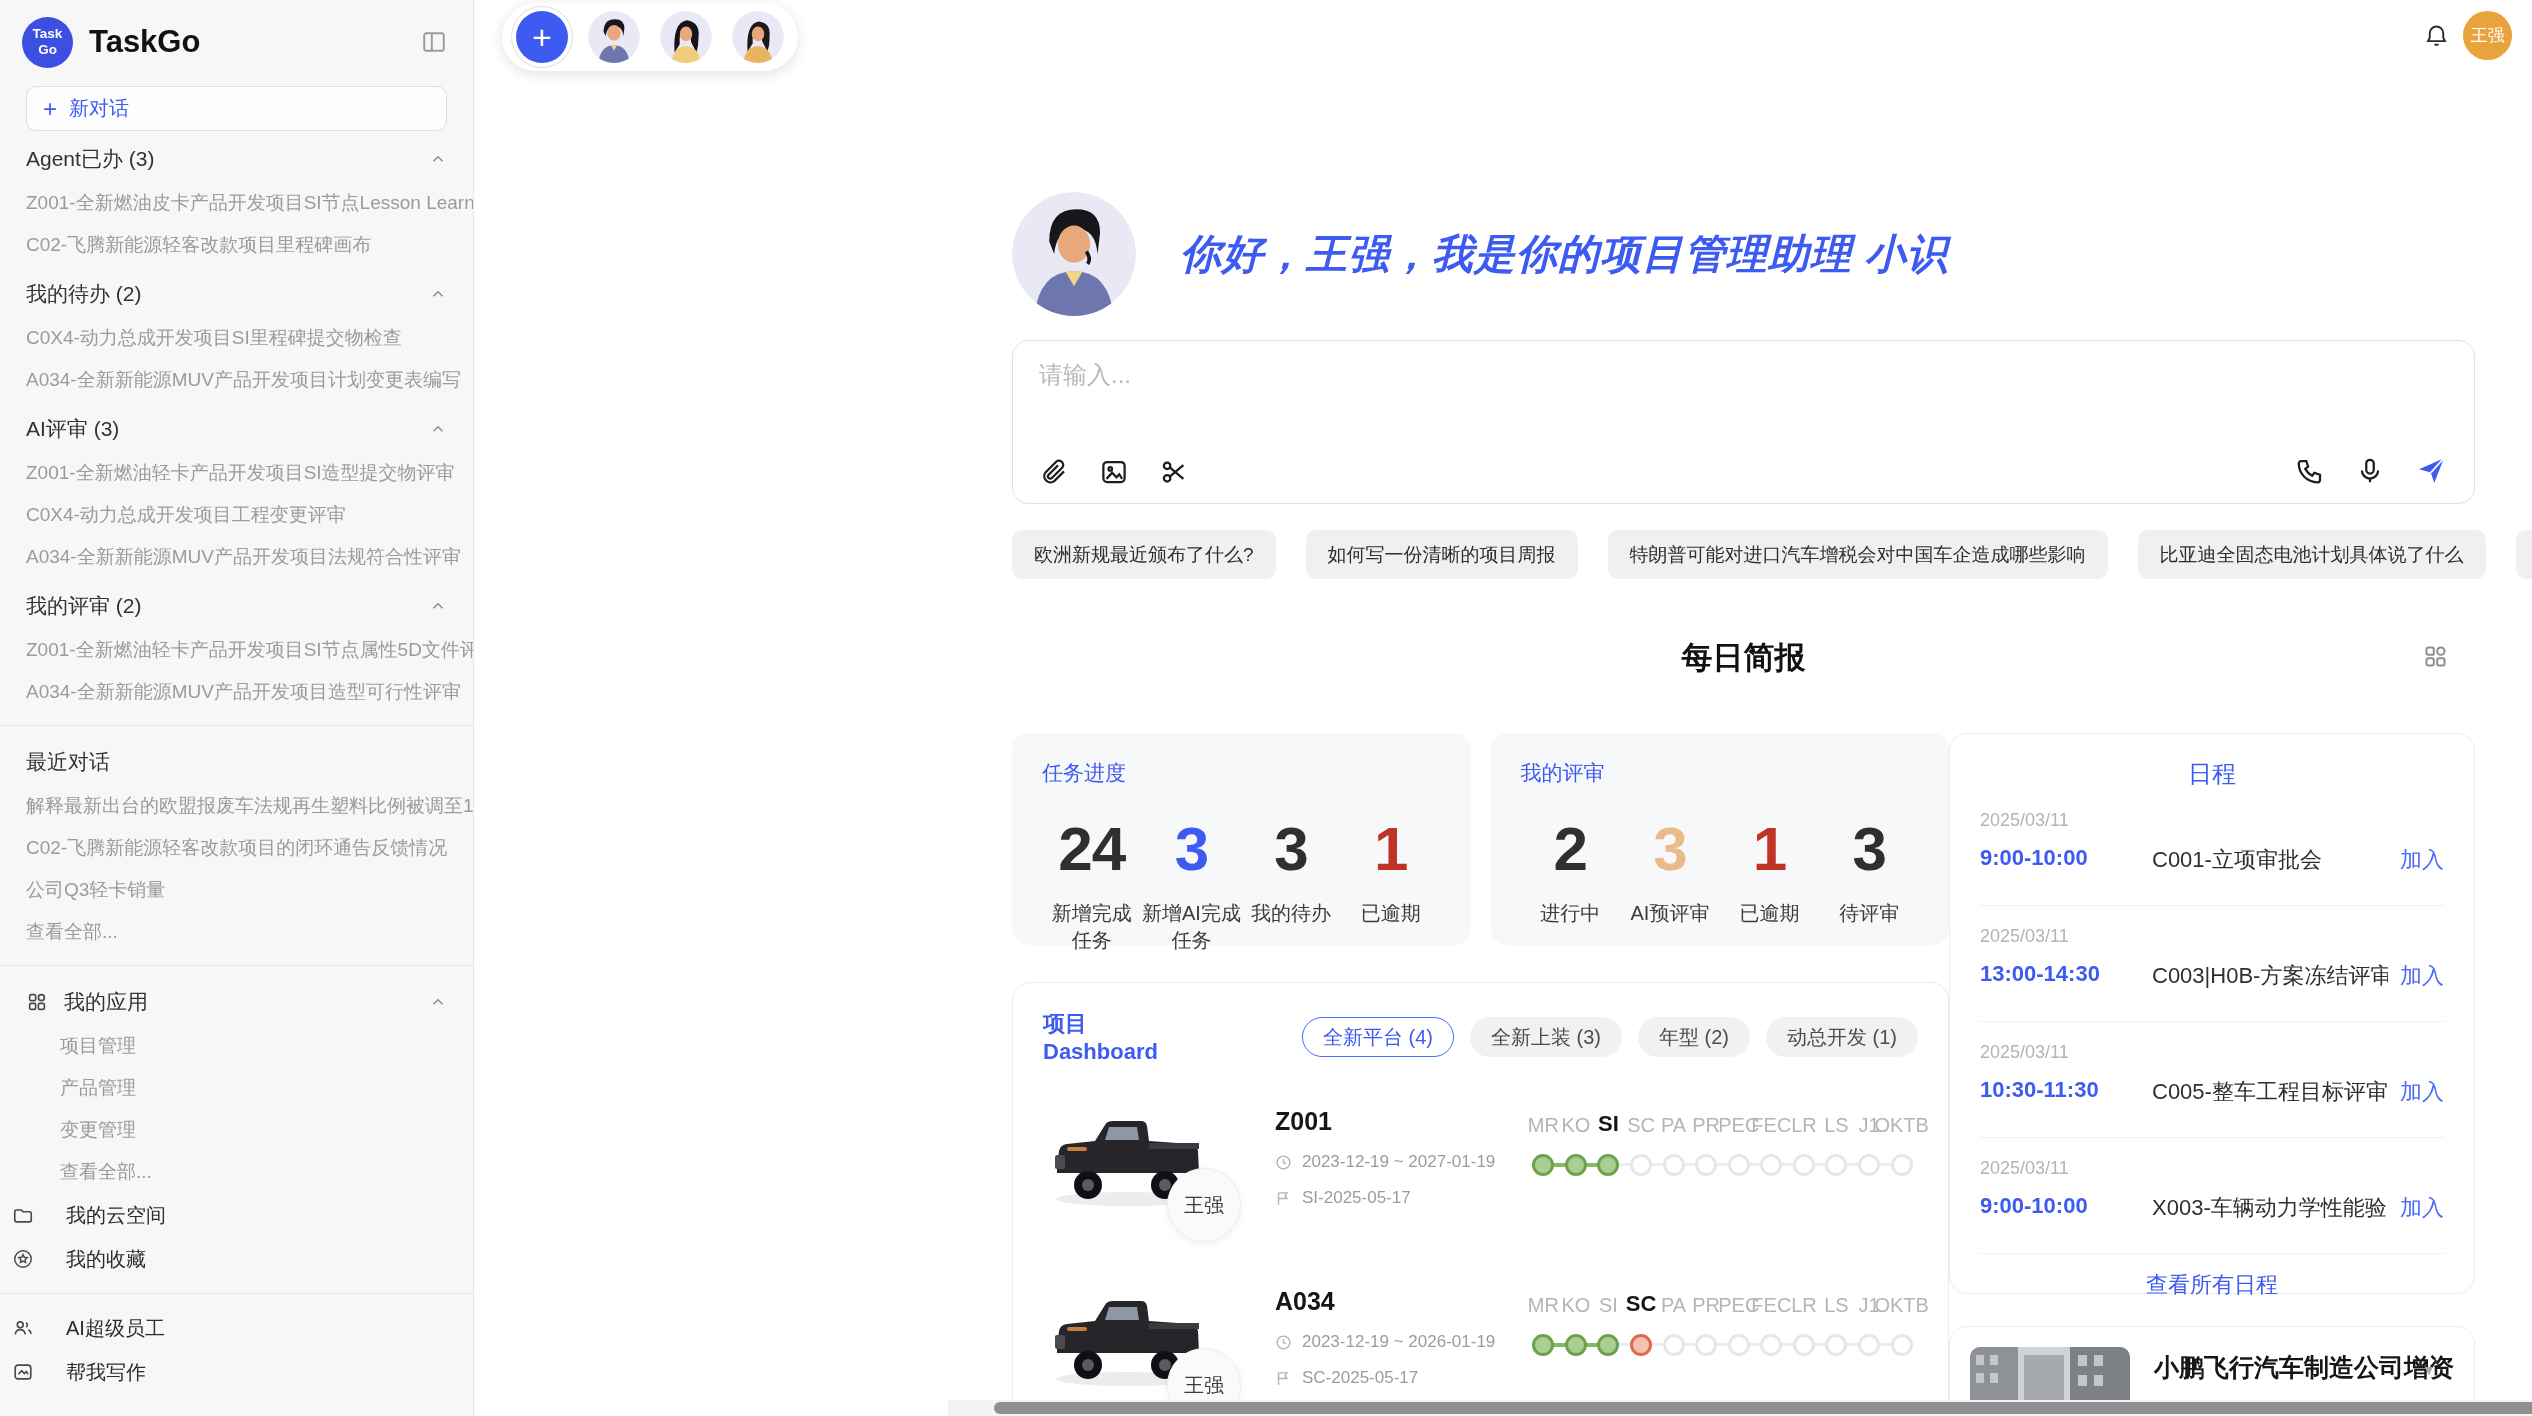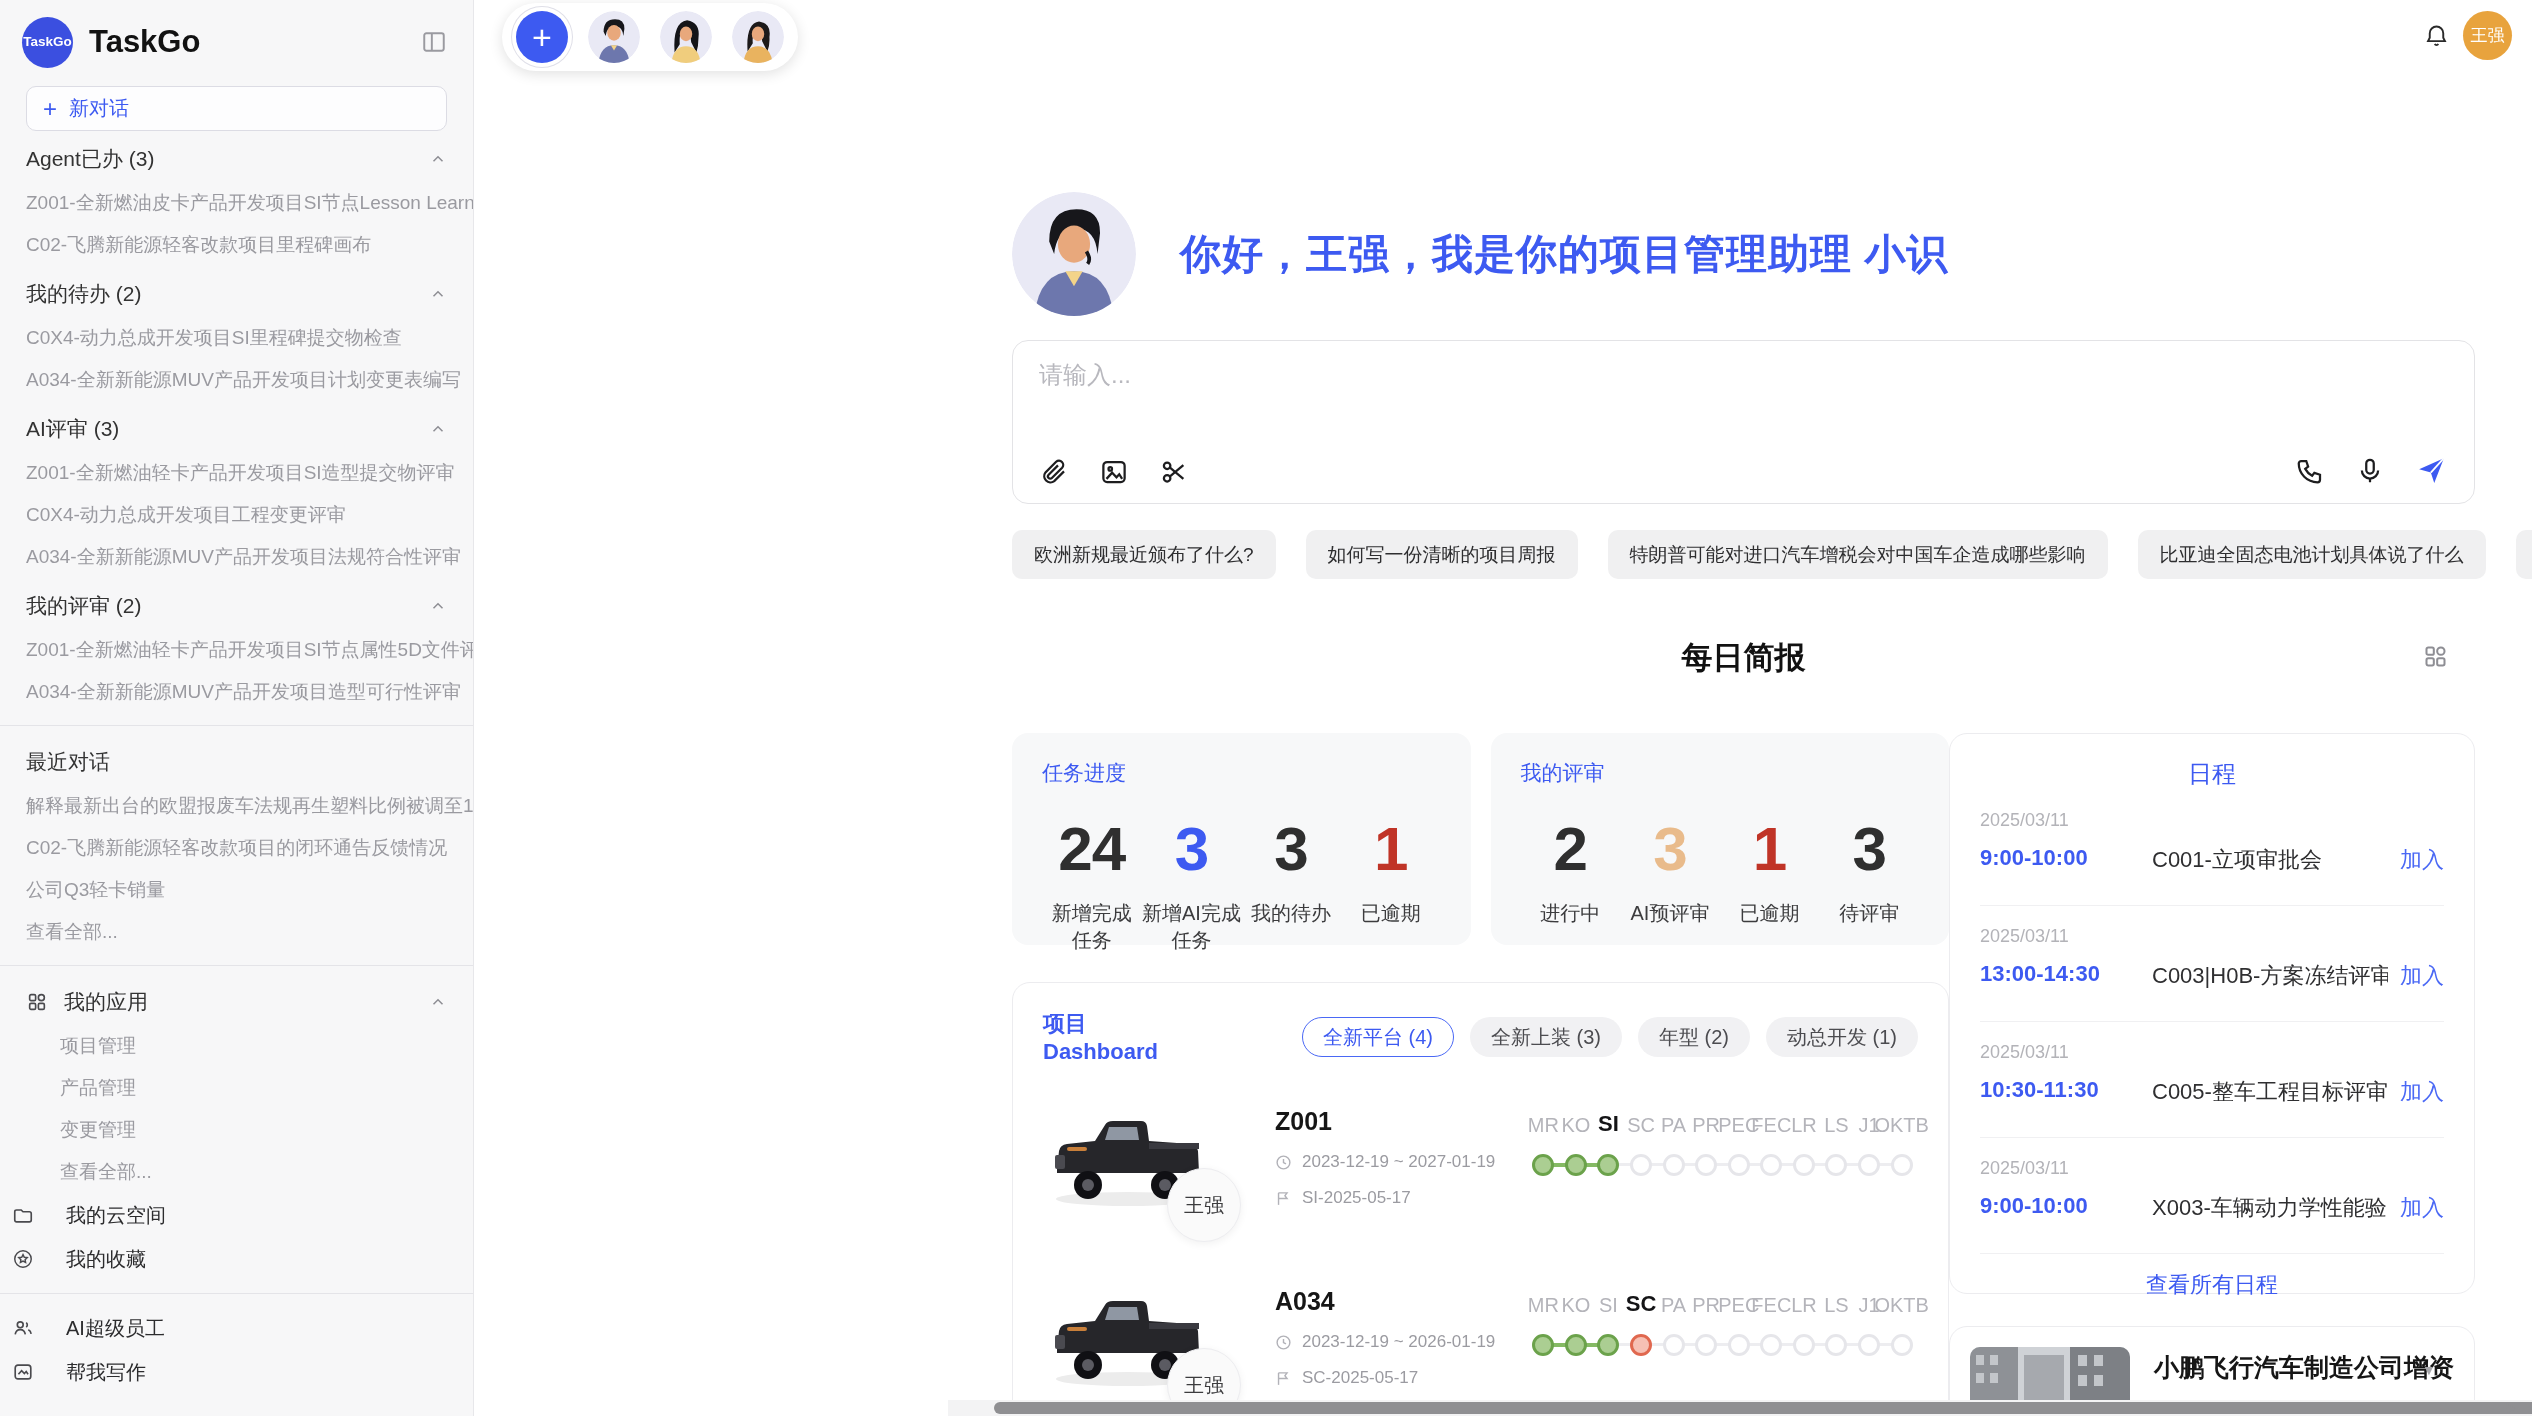--- a/index.html
+++ b/index.html
@@ -8,21 +8,21 @@
     --overdue_fill:#F6C0B4; --overdue_edge:#E0684F; --user_avatar:#E8A33D;
   }
   *{margin:0;padding:0;box-sizing:border-box;}
   html,body{width:2532px;height:1416px;overflow:hidden;background:#fff;
     font-family:"Liberation Sans","DejaVu Sans",sans-serif;color:#222;}
   .app{display:flex;width:2532px;height:1416px;position:relative;}
 
   
   .sidebar{width:474px;flex-shrink:0;background:#f7f7f8;border-right:1px solid #e7e7ea;overflow:hidden;}
   .logo-row{display:flex;align-items:center;padding:12px 26px 0 22px;height:72px;}
-  .logo{width:51px;height:51px;border-radius:50%;background:#3b4fe0;color:#fff;display:flex;flex-direction:row;
+  .logo{width:51px;height:51px;border-radius:50%;background:#3b4fe0;color:#fff;display:flex;flex-direction:column;
     align-items:center;justify-content:center;font-size:13.5px;font-weight:700;line-height:1.15;}
   .app-title{font-size:31px;font-weight:700;color:#121212;margin-left:16px;}
   .collapse{margin-left:auto;width:26px;height:26px;color:#9a9aa0;cursor:pointer;}
   .new-chat{margin:14px 26px 4px;height:45px;background:#fdfdfe;border:1px solid #dcdce4;border-radius:10px;
     display:flex;align-items:center;gap:12px;padding:0 16px;color:var(--accent);font-size:20px;cursor:pointer;}
   .new-chat .plus{font-size:24px;line-height:1;}
   .section-header{display:flex;align-items:center;padding:0 26px;height:47px;font-size:21px;color:#333;margin-top:4px;}
   .section-header .chev{margin-left:auto;width:18px;height:18px;color:#8e8e94;}
   .side-item{padding:0 26px;height:42px;line-height:42px;font-size:19px;color:#9a9aa0;
     white-space:nowrap;overflow:hidden;cursor:pointer;}
@@ -40,21 +40,21 @@
   .plus-btn{background:var(--accent);color:#fff;display:flex;align-items:center;justify-content:center;
     font-size:34px;font-weight:300;box-shadow:0 0 0 4px #fff,0 0 0 5px #dfdfe8;}
   .bell{position:absolute;right:82px;top:22px;width:27px;height:27px;color:#2a2a2a;cursor:pointer;z-index:5;}
   .user-avatar{position:absolute;right:20px;top:11px;width:49px;height:49px;border-radius:50%;
     background:var(--user_avatar);color:#fff;display:flex;align-items:center;justify-content:center;
     font-size:17px;cursor:pointer;z-index:5;}
 
   .content{position:absolute;top:75px;left:538px;right:57px;bottom:0;}
   .greet-row{margin-top:117px;display:flex;align-items:center;gap:44px;}
   .greet-avatar{width:124px;height:124px;border-radius:50%;overflow:hidden;flex-shrink:0;}
-  .greet-text{font-size:41px;font-weight:700;color:var(--accent);letter-spacing:1px;}
+  .greet-text{font-size:41px;font-weight:700;color:var(--accent);letter-spacing:1px;font-style:italic;}
 
   .composer{margin-top:24px;height:164px;border:1.5px solid #e3e3e6;border-radius:16px;position:relative;background:#fff;}
   .composer-input{position:absolute;left:26px;top:20px;right:26px;border:none;outline:none;font-size:24px;color:#333;
     font-family:inherit;background:transparent;}
   .composer-input::placeholder{color:#b8b8be;}
   .comp-left{position:absolute;left:26px;bottom:16px;display:flex;gap:30px;}
   .comp-right{position:absolute;right:26px;bottom:16px;display:flex;gap:30px;align-items:center;}
   .cicon{width:30px;height:30px;color:#1d1d1f;cursor:pointer;}
   .send{color:var(--accent);width:33px;height:33px;}
 

